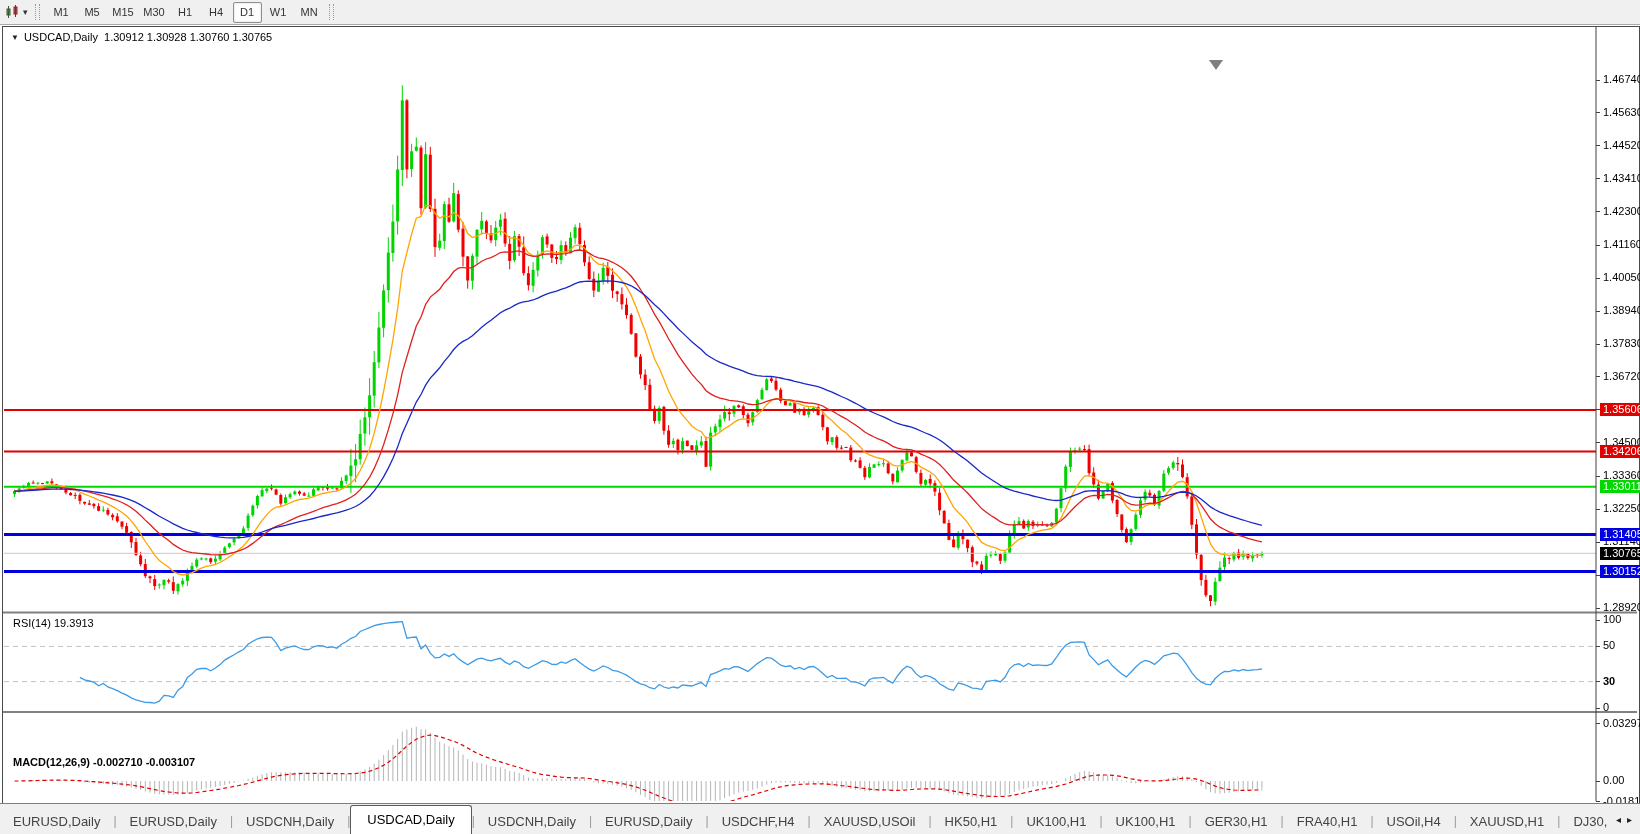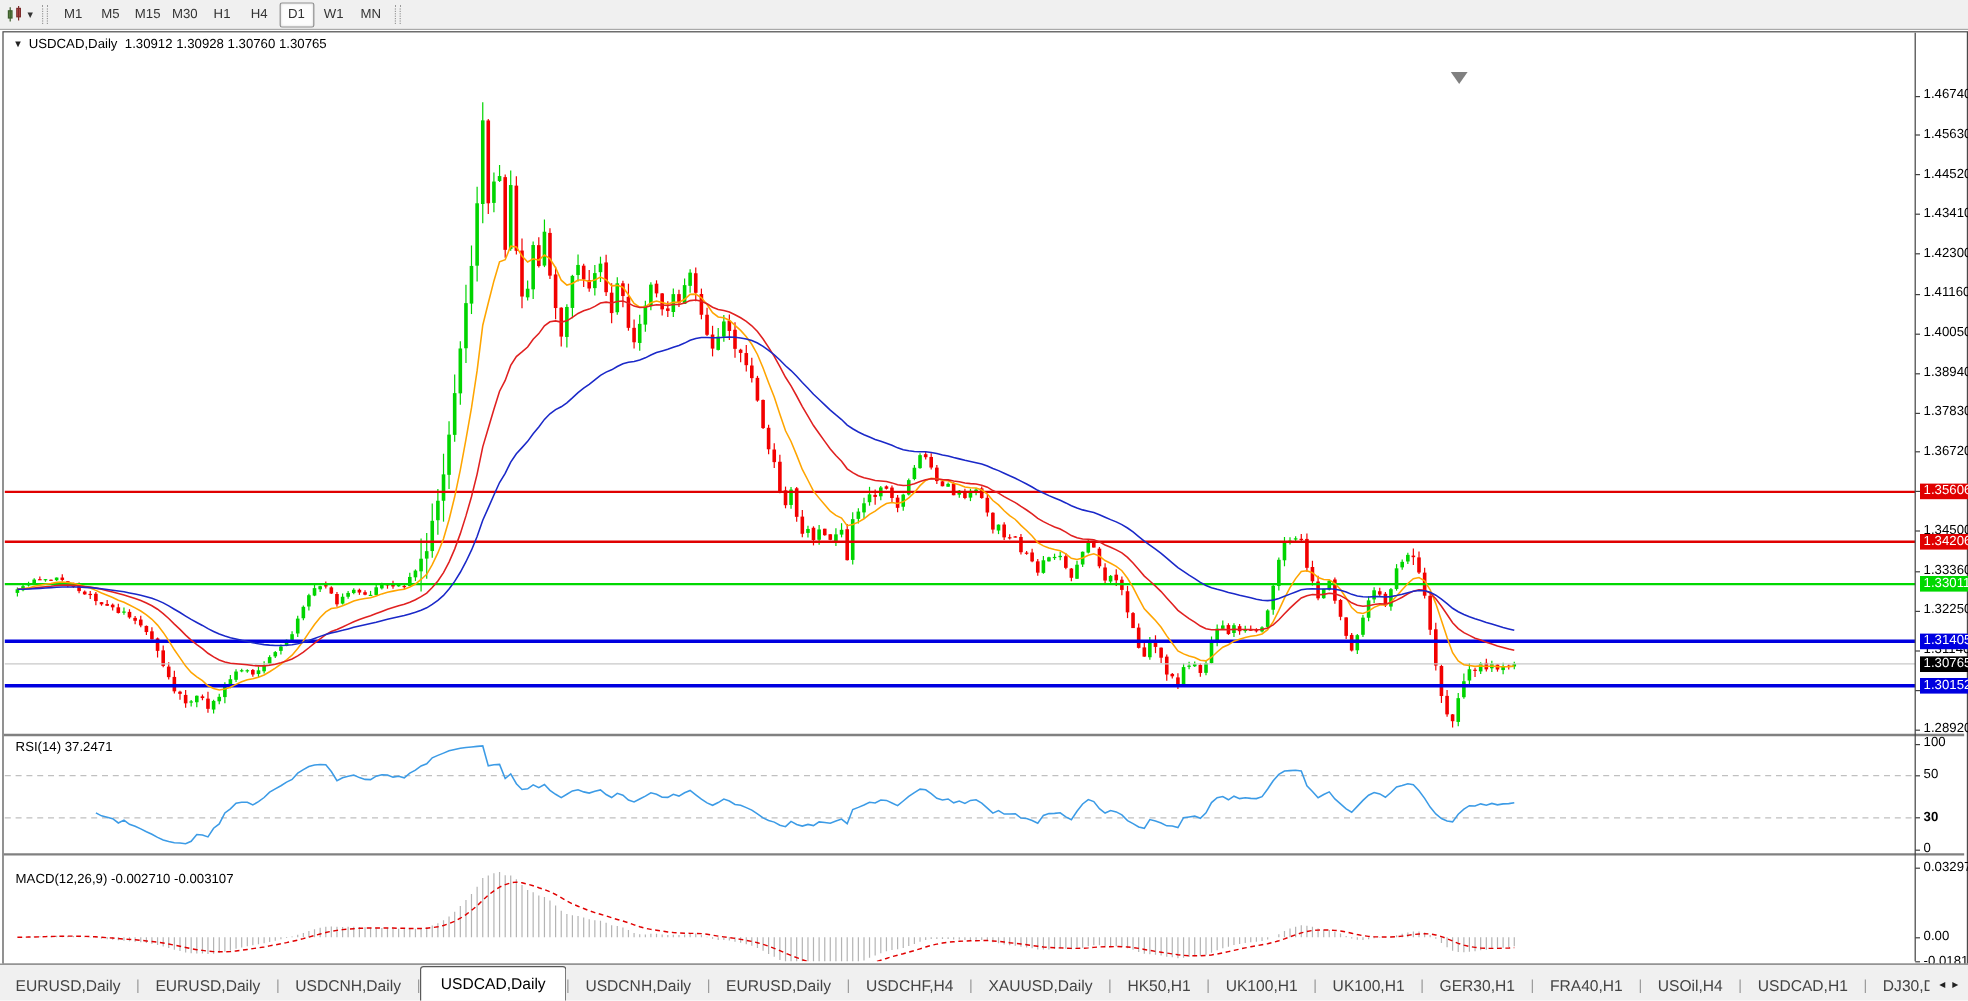--- a/index.html
+++ b/index.html
@@ -888,23 +888,23 @@
         <line x1="1244.9" y1="754" x2="1244.9" y2="763.2" stroke="#b4b4b4" stroke-width="1"></line>
         <line x1="1249.6" y1="754" x2="1249.6" y2="762.7" stroke="#b4b4b4" stroke-width="1"></line>
         <line x1="1254.3" y1="754" x2="1254.3" y2="762.1" stroke="#b4b4b4" stroke-width="1"></line>
         <line x1="1258.9" y1="754" x2="1258.9" y2="761.5" stroke="#b4b4b4" stroke-width="1"></line>
         <polyline points="11.5,754.0 16.2,754.0 20.8,753.9 25.5,753.8 30.2,753.7 34.9,753.5 39.5,753.4 44.2,753.3 48.9,753.2 53.5,753.1 58.2,753.1 62.9,753.2 67.6,753.3 72.2,753.5 76.9,753.7 81.6,754.0 86.3,754.4 90.9,754.7 95.6,755.1 100.3,755.5 104.9,755.8 109.6,756.2 114.3,756.6 119.0,757.1 123.6,757.6 128.3,758.1 133.0,758.8 137.6,759.7 142.3,760.6 147.0,761.6 151.7,762.6 156.3,763.6 161.0,764.4 165.7,765.0 170.3,765.6 175.0,766.0 179.7,766.2 184.4,766.2 189.0,766.0 193.7,765.5 198.4,764.9 203.1,764.2 207.7,763.5 212.4,762.8 217.1,762.1 221.7,761.2 226.4,760.4 231.1,759.4 235.8,758.5 240.4,757.5 245.1,756.4 249.8,755.2 254.4,753.9 259.1,752.6 263.8,751.3 268.5,750.1 273.1,749.1 277.8,748.3 282.5,747.7 287.1,747.2 291.8,746.9 296.5,746.6 301.2,746.4 305.8,746.4 310.5,746.3 315.2,746.3 319.9,746.3 324.5,746.4 329.2,746.5 333.9,746.6 338.5,746.7 343.2,746.8 347.9,746.7 352.6,746.5 357.2,746.0 361.9,745.3 366.6,744.2 371.2,742.7 375.9,740.7 380.6,738.2 385.3,735.2 389.9,731.7 394.6,727.8 399.3,723.2 403.9,719.0 408.6,715.4 413.3,712.2 418.0,710.2 422.6,708.7 427.3,708.1 432.0,708.6 436.7,709.8 441.3,711.1 446.0,712.8 450.7,714.3 455.3,716.1 460.0,718.4 464.7,721.1 469.4,723.8 474.0,726.2 478.7,728.2 483.4,730.1 488.0,731.9 492.7,733.5 497.4,734.9 502.1,736.3 506.7,737.8 511.4,739.2 516.1,740.5 520.7,742.0 525.4,743.7 530.1,745.3 534.8,746.6 539.4,747.5 544.1,748.2 548.8,748.9 553.5,749.6 558.1,750.1 562.8,750.5 567.5,750.7 572.1,750.8 576.8,750.8 581.5,751.0 586.2,751.5 590.8,752.3 595.5,753.1 600.2,753.7 604.8,754.4 609.5,755.0 614.2,755.8 618.9,756.6 623.5,757.5 628.2,758.6 632.9,759.9 637.5,761.5 642.2,763.3 646.9,765.2 651.6,767.3 656.2,769.2 660.9,771.0 665.6,772.8 670.3,774.4 674.9,775.8 679.6,776.0 684.3,776.0 688.9,776.0 693.6,776.0 698.3,776.0 703.0,776.0 707.6,776.0 712.3,776.0 717.0,776.0 721.6,775.9 726.3,774.6 731.0,773.2 735.7,771.7 740.3,770.2 745.0,769.0 749.7,767.8 754.3,766.5 759.0,765.1 763.7,763.7 768.4,762.2 773.0,760.8 777.7,759.8 782.4,758.9 787.1,758.2 791.7,757.8 796.4,757.4 801.1,757.2 805.7,757.0 810.4,756.9 815.1,756.8 819.8,756.8 824.4,757.1 829.1,757.5 833.8,758.0 838.4,758.6 843.1,759.1 847.8,759.7 852.5,760.3 857.1,760.9 861.8,761.5 866.5,762.1 871.1,762.5 875.8,762.8 880.5,762.9 885.2,763.1 889.8,763.3 894.5,763.3 899.2,763.2 903.9,762.9 908.5,762.5 913.2,762.1 917.9,762.0 922.5,761.9 927.2,761.8 931.9,761.9 936.6,762.1 941.2,762.6 945.9,763.3 950.6,764.2 955.2,765.0 959.9,765.8 964.6,766.5 969.3,767.2 973.9,767.9 978.6,768.6 983.3,769.1 987.9,769.4 992.6,769.5 997.3,769.5 1002.0,769.3 1006.6,768.8 1011.3,768.0 1016.0,767.1 1020.7,766.0 1025.3,765.0 1030.0,763.9 1034.7,762.9 1039.3,762.0 1044.0,761.1 1048.7,760.3 1053.4,759.4 1058.0,758.3 1062.7,757.0 1067.4,755.4 1072.0,753.7 1076.7,752.0 1081.4,750.4 1086.1,749.2 1090.7,748.4 1095.4,748.1 1100.1,748.0 1104.7,748.0 1109.4,748.3 1114.1,748.8 1118.8,749.6 1123.4,750.7 1128.1,751.8 1132.8,752.7 1137.5,753.3 1142.1,753.6 1146.8,753.8 1151.5,753.9 1156.1,753.9 1160.8,753.6 1165.5,753.1 1170.2,752.5 1174.8,751.8 1179.5,751.3 1184.2,751.1 1188.8,751.3 1193.5,752.1 1198.2,753.5 1202.9,755.2 1207.5,757.2 1212.2,759.1 1216.9,760.6 1221.5,761.7 1226.2,762.5 1230.9,763.0 1235.6,763.3 1240.2,763.3 1244.9,763.3 1249.6,763.2 1254.3,763.0 1258.9,762.7" fill="none" stroke="#e00000" stroke-width="1.2" stroke-dasharray="4 3"></polyline>
       </svg>
     <div id="chart-title">
       <span class="tri">▼</span><span>USDCAD,Daily</span>&nbsp;&nbsp;<span>1.30912 1.30928 1.30760 1.30765</span>
     </div>
     <div class="indlabel" id="rsiLabel" style="left: 10px; top: 590px;">
-      <span>RSI(14)</span> <span>37.2471</span>
+      <span>RSI(14)</span> <span>19.3913</span>
     </div>
-    <div class="indlabel" id="macdLabel" style="left: 10px; top: 700px;">
+    <div class="indlabel" id="macdLabel" style="left: 10px; top: 729px; font-weight: bold;">
       <span>MACD(12,26,9)</span> <span>-0.002710 -0.003107</span>
     </div>
     <div id="axisLabels">
         <div class="tick" style="left: 1593px; top: 52.5px; width: 4px; height: 1px;"></div>
         <div class="axlabel" style="left: 1600px; top: 46px;">1.46740</div>
         <div class="tick" style="left: 1593px; top: 85.3893px; width: 4px; height: 1px;"></div>
         <div class="axlabel" style="left: 1600px; top: 78.8893px;">1.45630</div>
         <div class="tick" style="left: 1593px; top: 118.279px; width: 4px; height: 1px;"></div>
         <div class="axlabel" style="left: 1600px; top: 111.779px;">1.44520</div>
         <div class="tick" style="left: 1593px; top: 151.168px; width: 4px; height: 1px;"></div>
@@ -1009,35 +1009,35 @@
         <div class="tab">USDCNH,Daily</div>
         <span class="tabsep">|</span>
         <div class="tab active">USDCAD,Daily</div>
         <span class="tabsep">|</span>
         <div class="tab">USDCNH,Daily</div>
         <span class="tabsep">|</span>
         <div class="tab">EURUSD,Daily</div>
         <span class="tabsep">|</span>
         <div class="tab">USDCHF,H4</div>
         <span class="tabsep">|</span>
-        <div class="tab">XAUUSD,Daily</div>
+        <div class="tab">XAUUSD,USOil</div>
         <span class="tabsep">|</span>
         <div class="tab">HK50,H1</div>
         <span class="tabsep">|</span>
         <div class="tab">UK100,H1</div>
         <span class="tabsep">|</span>
         <div class="tab">UK100,H1</div>
         <span class="tabsep">|</span>
         <div class="tab">GER30,H1</div>
         <span class="tabsep">|</span>
         <div class="tab">FRA40,H1</div>
         <span class="tabsep">|</span>
         <div class="tab">USOil,H4</div>
         <span class="tabsep">|</span>
-        <div class="tab">USDCAD,H1</div>
+        <div class="tab">XAUUSD,H1</div>
         <span class="tabsep">|</span>
         <div class="tab">DJ30,Daily</div>
       </div>
     <div id="tab-arrows">
       <span>◂</span>
       <span>▸</span>
     </div>
   </div>
 
 </div>

